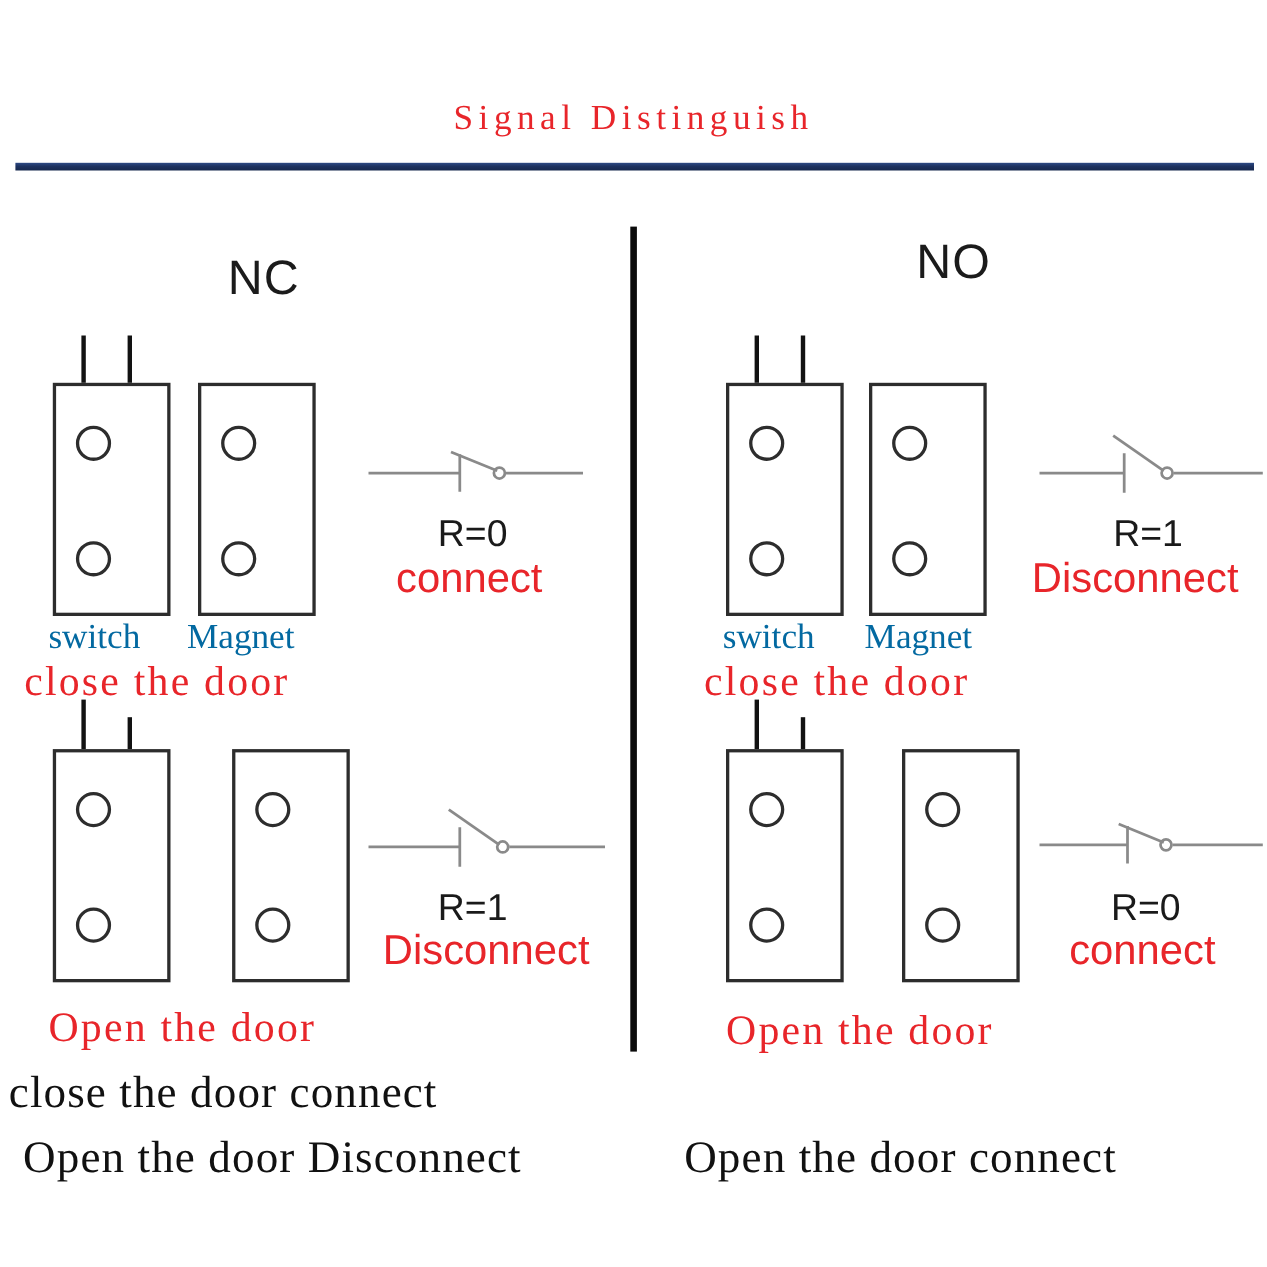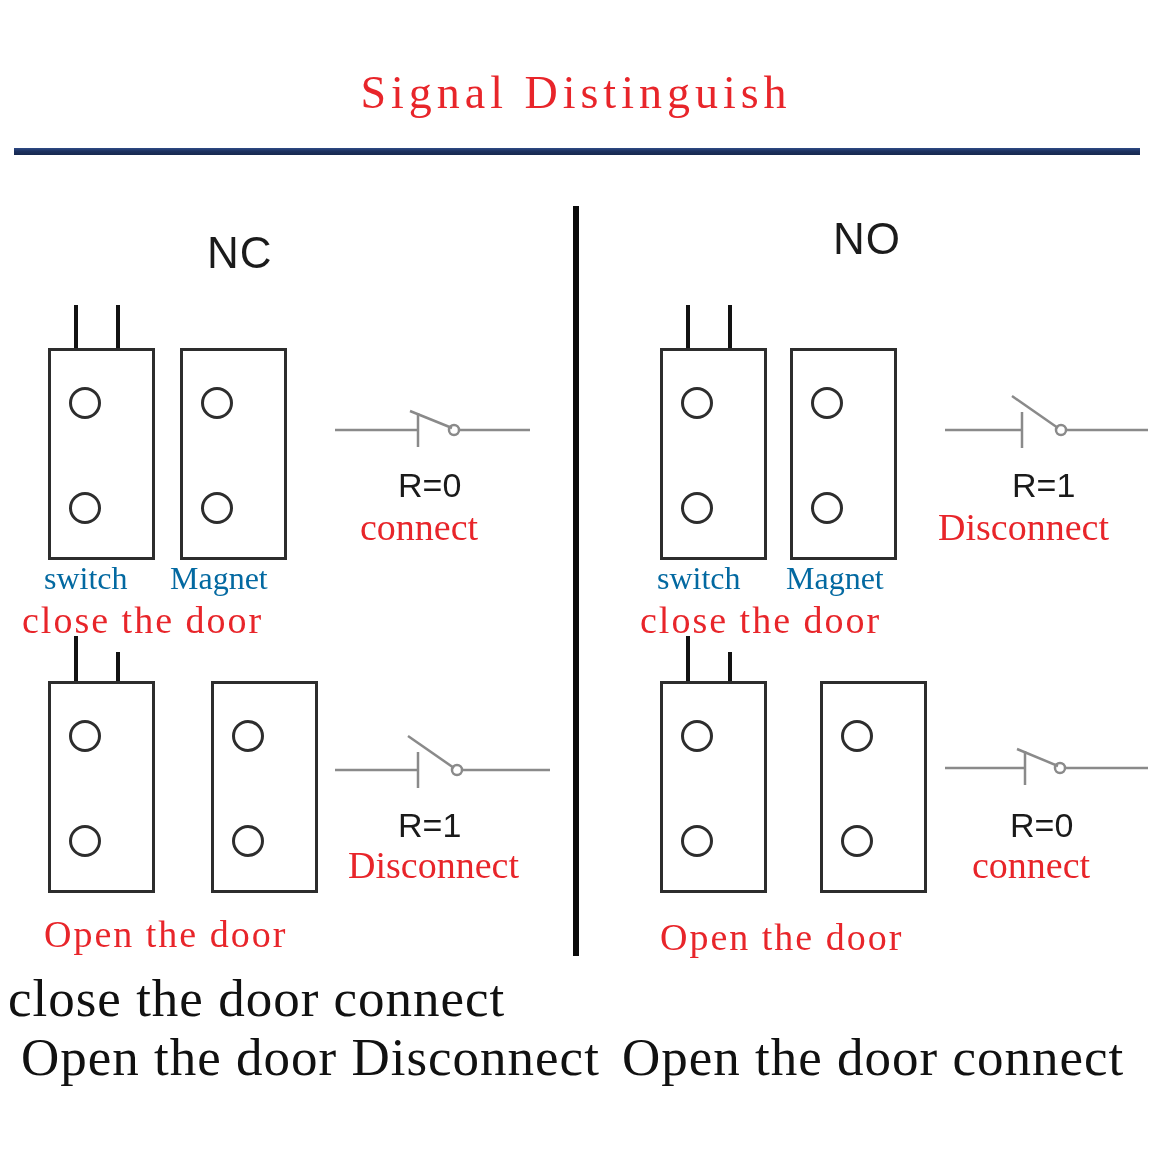--- a/index.html
+++ b/index.html
@@ -8,25 +8,25 @@
     width:1152px;height:1152px;
     background:#ffffff;
     font-family:"Liberation Serif", serif;
     overflow:hidden;
     position:relative;
   }
   .page{position:absolute;left:0;top:0;width:1152px;height:1152px;}
 
   
   .title{
-    position:absolute;left:0;top:66px;width:1152px;
+    position:absolute;left:0;top:88px;width:1152px;
     text-align:center;
     color:#e8252a;
     font-family:"Liberation Serif", serif;
-    font-size:46px;
+    font-size:32px;
     letter-spacing:5px;
     white-space:nowrap;
   }
   .title-rule{
     position:absolute;left:14px;top:148px;width:1126px;height:7px;
     background:linear-gradient(to bottom,#2e4a86 0%, #1d3260 45%, #16284e 100%);
   }
 
   
   .v-divider{
@@ -70,21 +70,21 @@
   .res{
     position:absolute;
     font-family:Liberation Sans, sans-serif;
     font-size:34px;
     color:#1a1a1a;
     white-space:nowrap;
     letter-spacing:0px;
   }
   .state{
     position:absolute;
-    font-family:Liberation Serif, serif;
+    font-family:Liberation Sans, sans-serif;
     font-size:38px;
     color:#e8252a;
     white-space:nowrap;
   }
   .parts{
     position:absolute;
     font-family:"Liberation Serif", serif;
     font-size:32px;
     color:#0369a1;
     white-space:nowrap;
@@ -93,21 +93,21 @@
     position:absolute;
     font-family:"Liberation Serif", serif;
     font-size:38px;
     color:#e8252a;
     white-space:nowrap;
     letter-spacing:2px;
   }
   .summary{
     position:absolute;
     font-family:"Liberation Serif", serif;
-    font-size:53px;
+    font-size:41px;
     color:#111111;
     white-space:nowrap;
     letter-spacing:1px;
   }
 </style>
 </head>
 <body>
 
 <div class="page">
 

